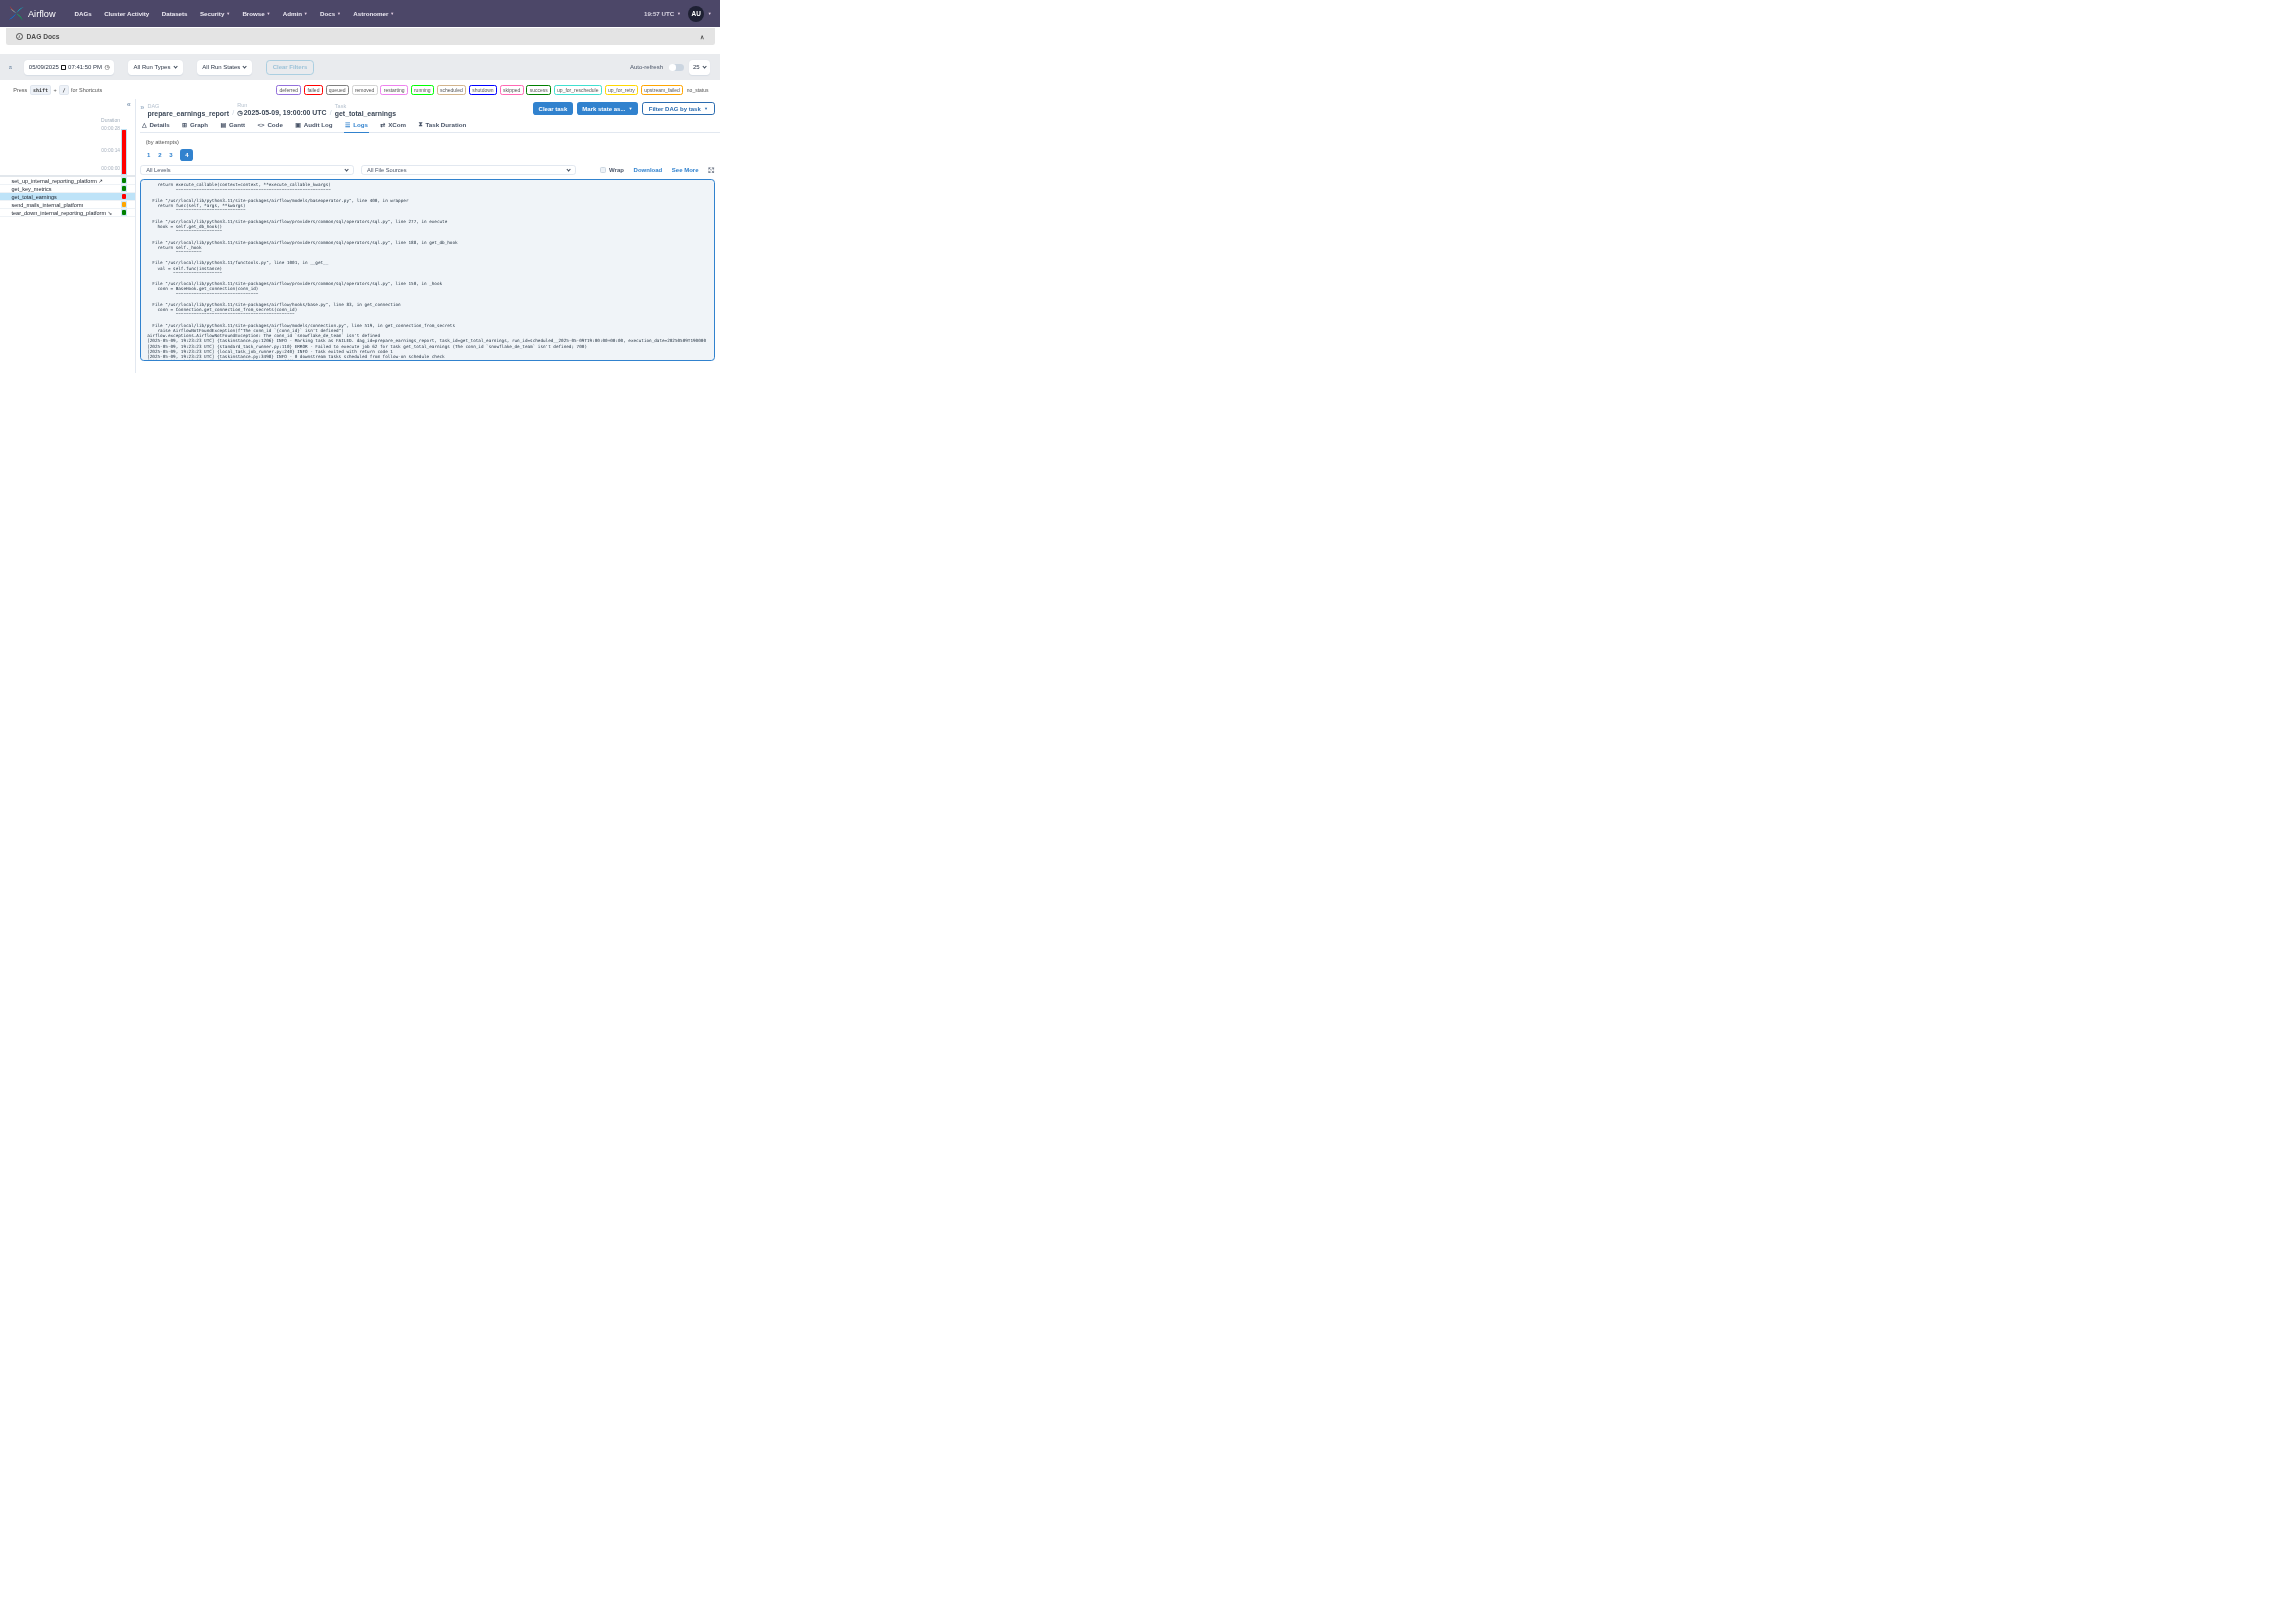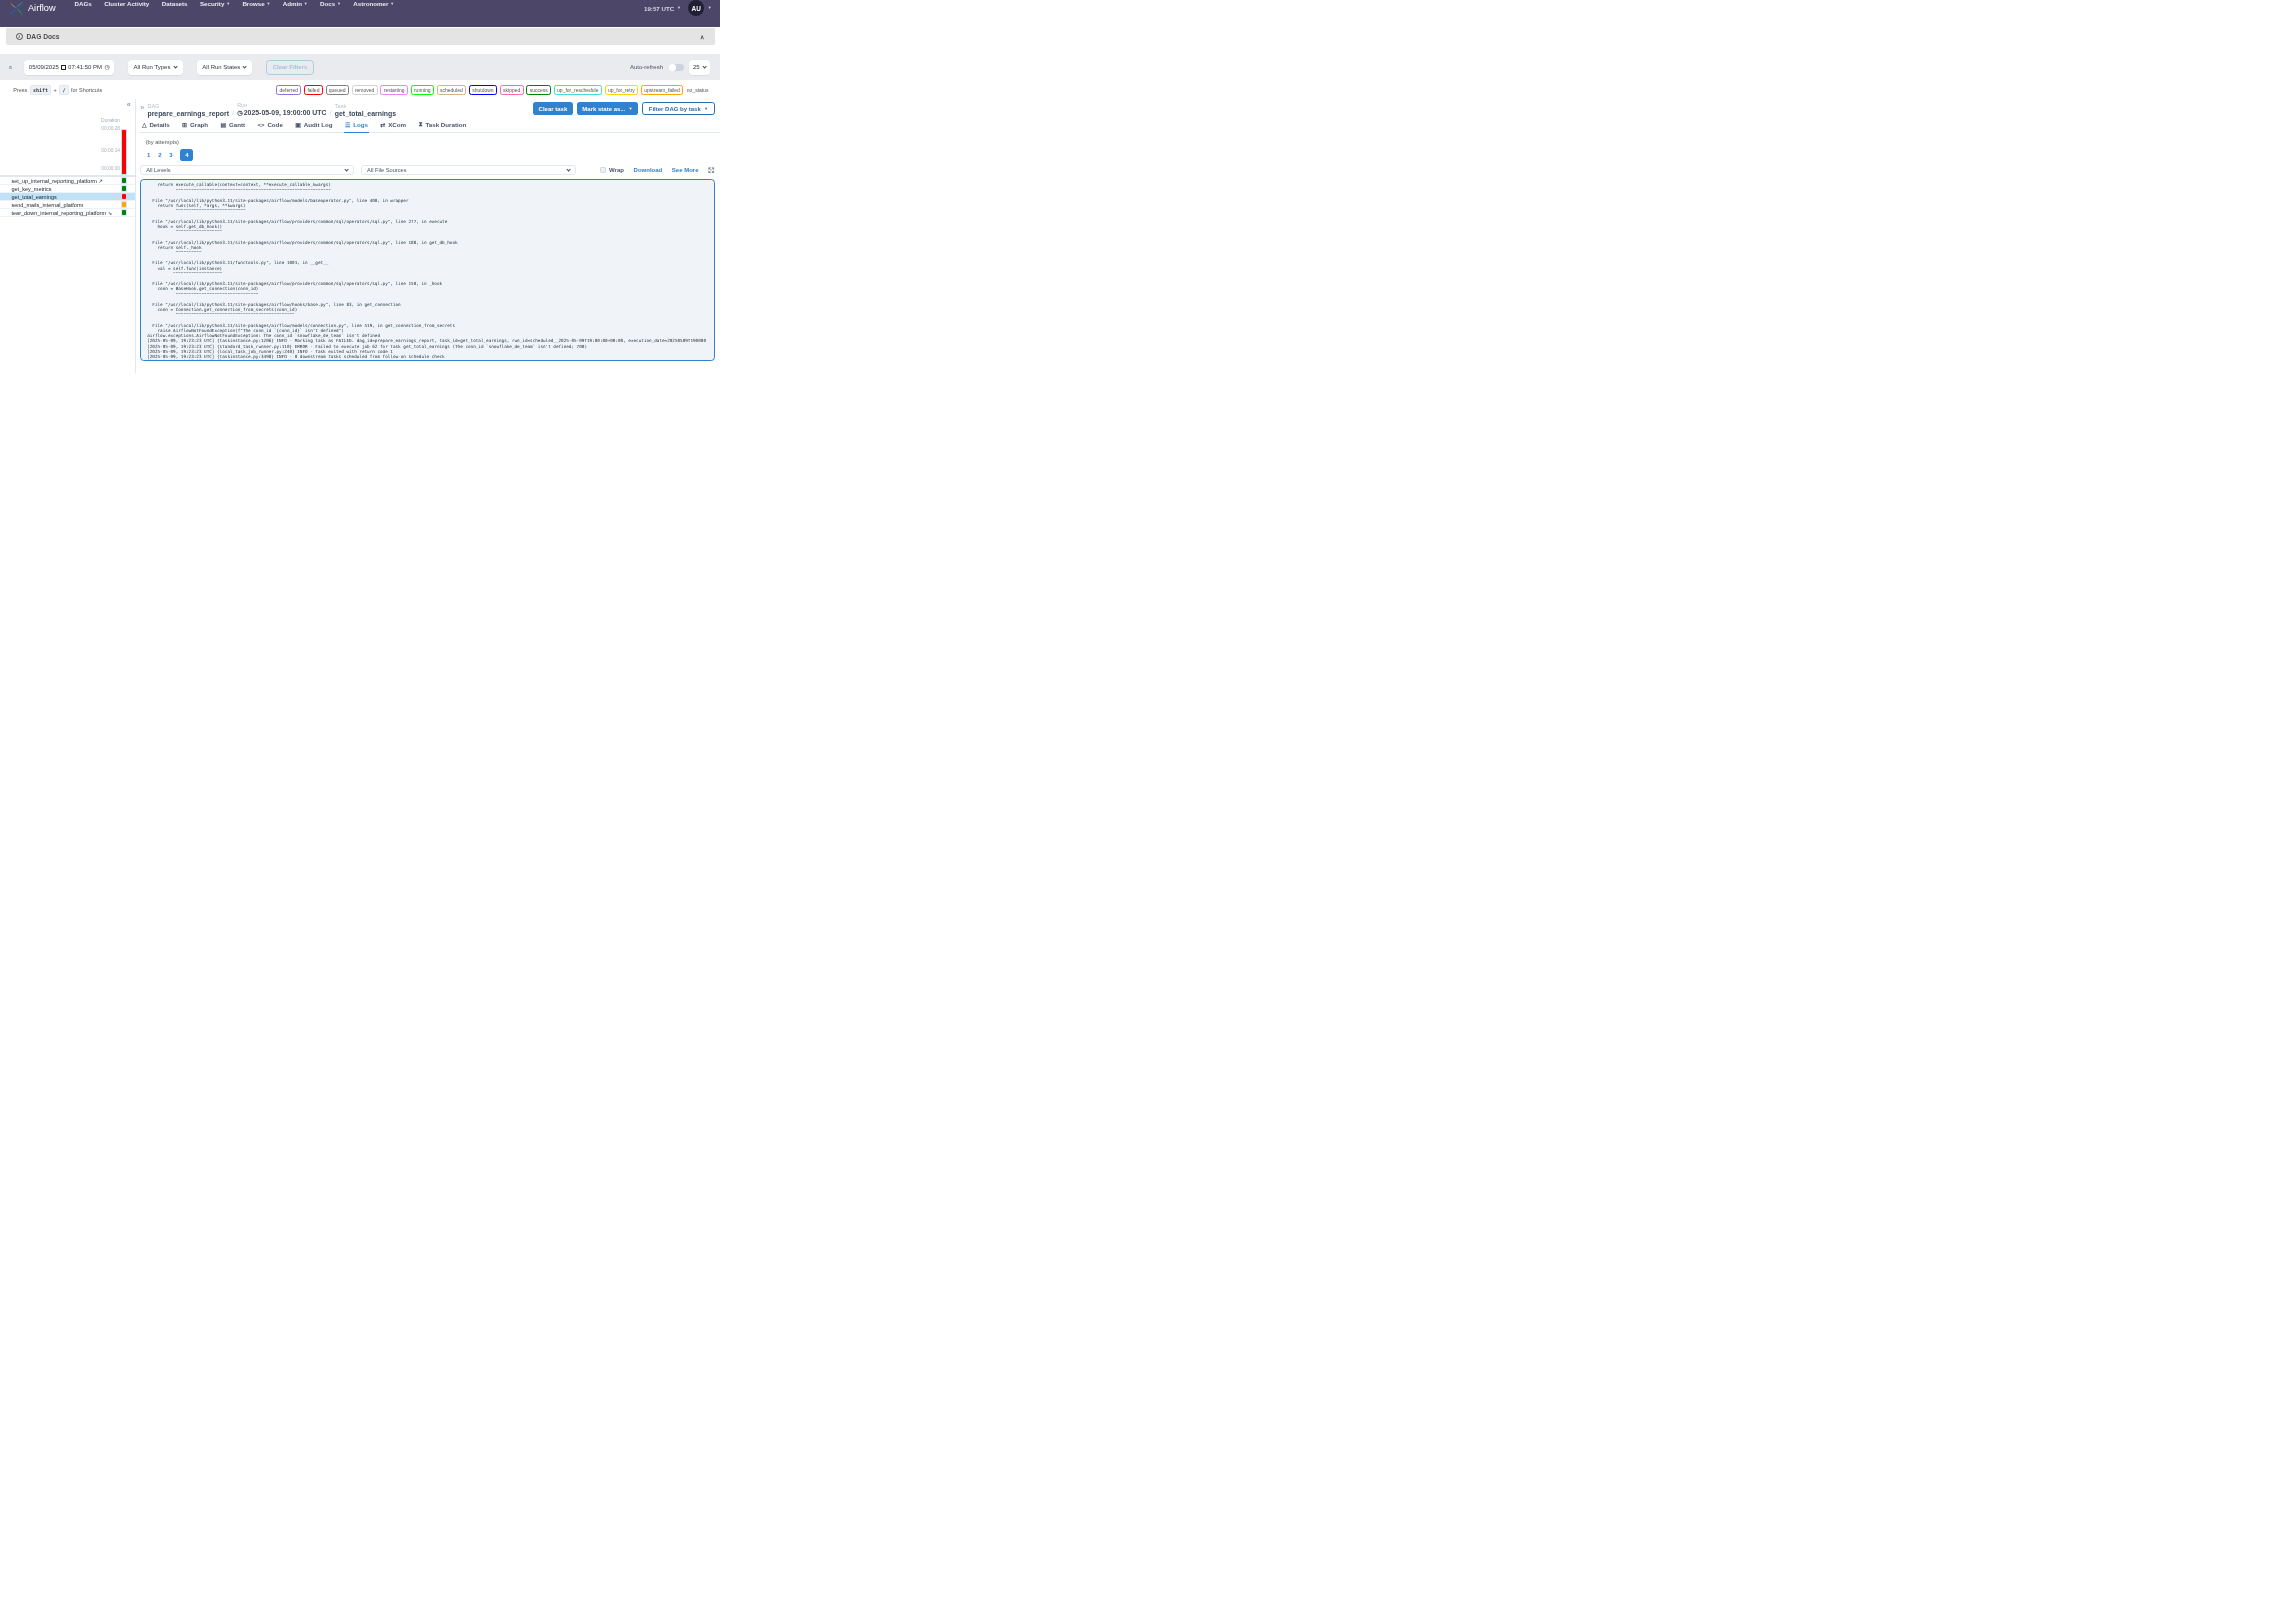--- a/index.html
+++ b/index.html
@@ -1,21 +1,21 @@
 <!DOCTYPE html>
 <html style="font-size:7.3px"><head>
 <meta charset="utf-8">
 <style>
   * { box-sizing: border-box; margin: 0; padding: 0; }
   body {
     width: 720px; height: 374px; overflow: hidden; position: relative;
     background: #fff; font-family: "Liberation Sans", sans-serif;
   }
   
-  .navbar { height: 27px; background: #4c4768; display: flex; align-items: flex-start; padding: 0 8.3px; }
+  .navbar { height: 27px; background: #4c4768; display: flex; align-items: center; padding: 0 8.3px; }
   .brand { display: flex; align-items: center; gap: 3.2px; margin-right: 19px; }
   .brand-name { color: #fff; font-size: 9.2px; }
   .nav-items { display: flex; gap: 12.4px; flex: 1; align-items: center; }
   .nav-item { color: #edeaf3; font-size: 6.2px; font-weight: 700; display: flex; align-items: center; gap: 1.8px; cursor: pointer; }
   .nav-caret { color: #e6d0e4; font-size: 3.9px; line-height: 1; }
   .nav-right { display: flex; align-items: center; gap: 7.3px; }
   .nav-time { color: #d8d4e1; font-size: 6.2px; font-weight: 700; display: flex; align-items: center; gap: 2.8px; }
   .avatar-wrap { display: flex; align-items: center; gap: 3.7px; }
   .avatar { width: 16px; height: 16px; border-radius: 50%; background: #1e2033; color: #fff; font-weight: 700; font-size: 6.4px; display: flex; align-items: center; justify-content: center; }
   

